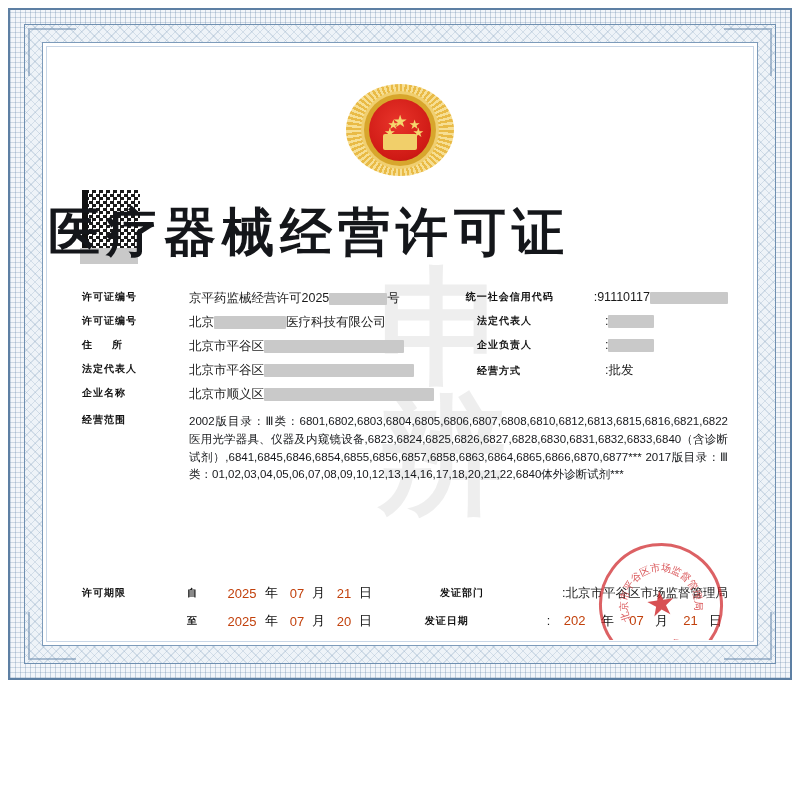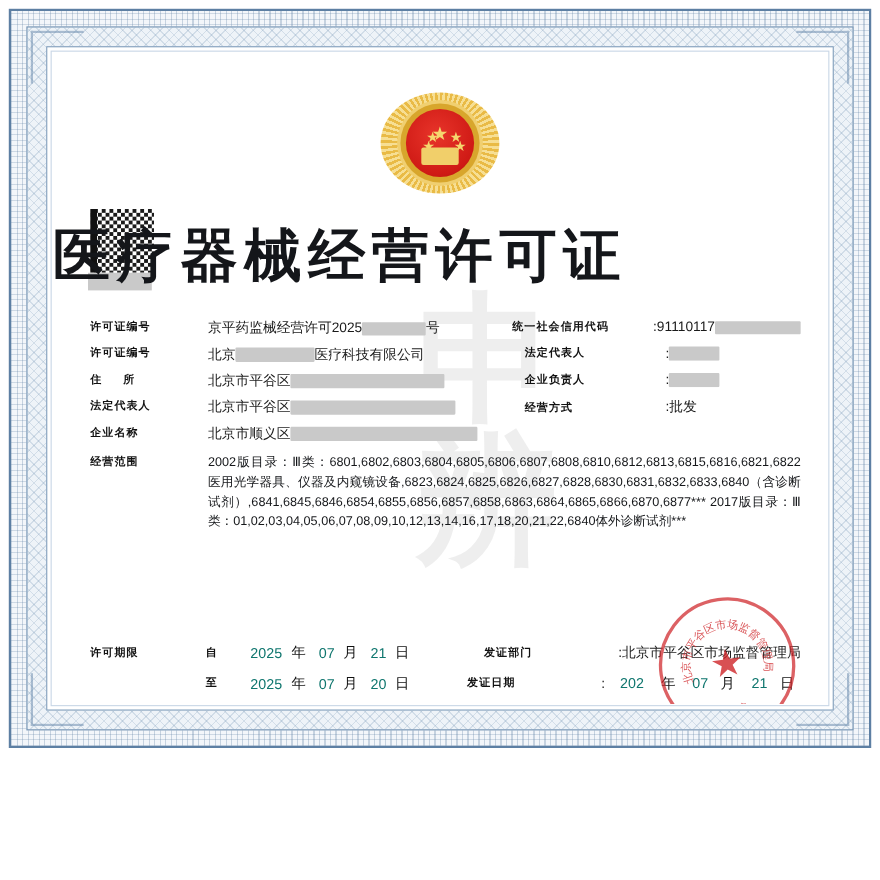--- a/index.html
+++ b/index.html
@@ -296,21 +296,21 @@
     justify-content: flex-end;
   }
   .v-left { width: 395px; display: flex; align-items: center; }
   .v-right { flex: 1; display: flex; align-items: center; }
   .date-seg { display: inline-flex; align-items: center; }
   .date-num {
     display: inline-block;
     min-width: 42px;
     text-align: center;
     font-size: 13px;
-    color: #0f766e;
+    color: #c2410c;
   }
   .date-num.sm { min-width: 26px; }
   .date-unit { font-size: 13px; color: #111; padding: 0 6px 0 2px; }
 
   
   .seal {
     position: absolute;
     left: 551px;
     top: 495px;
     width: 118px;

